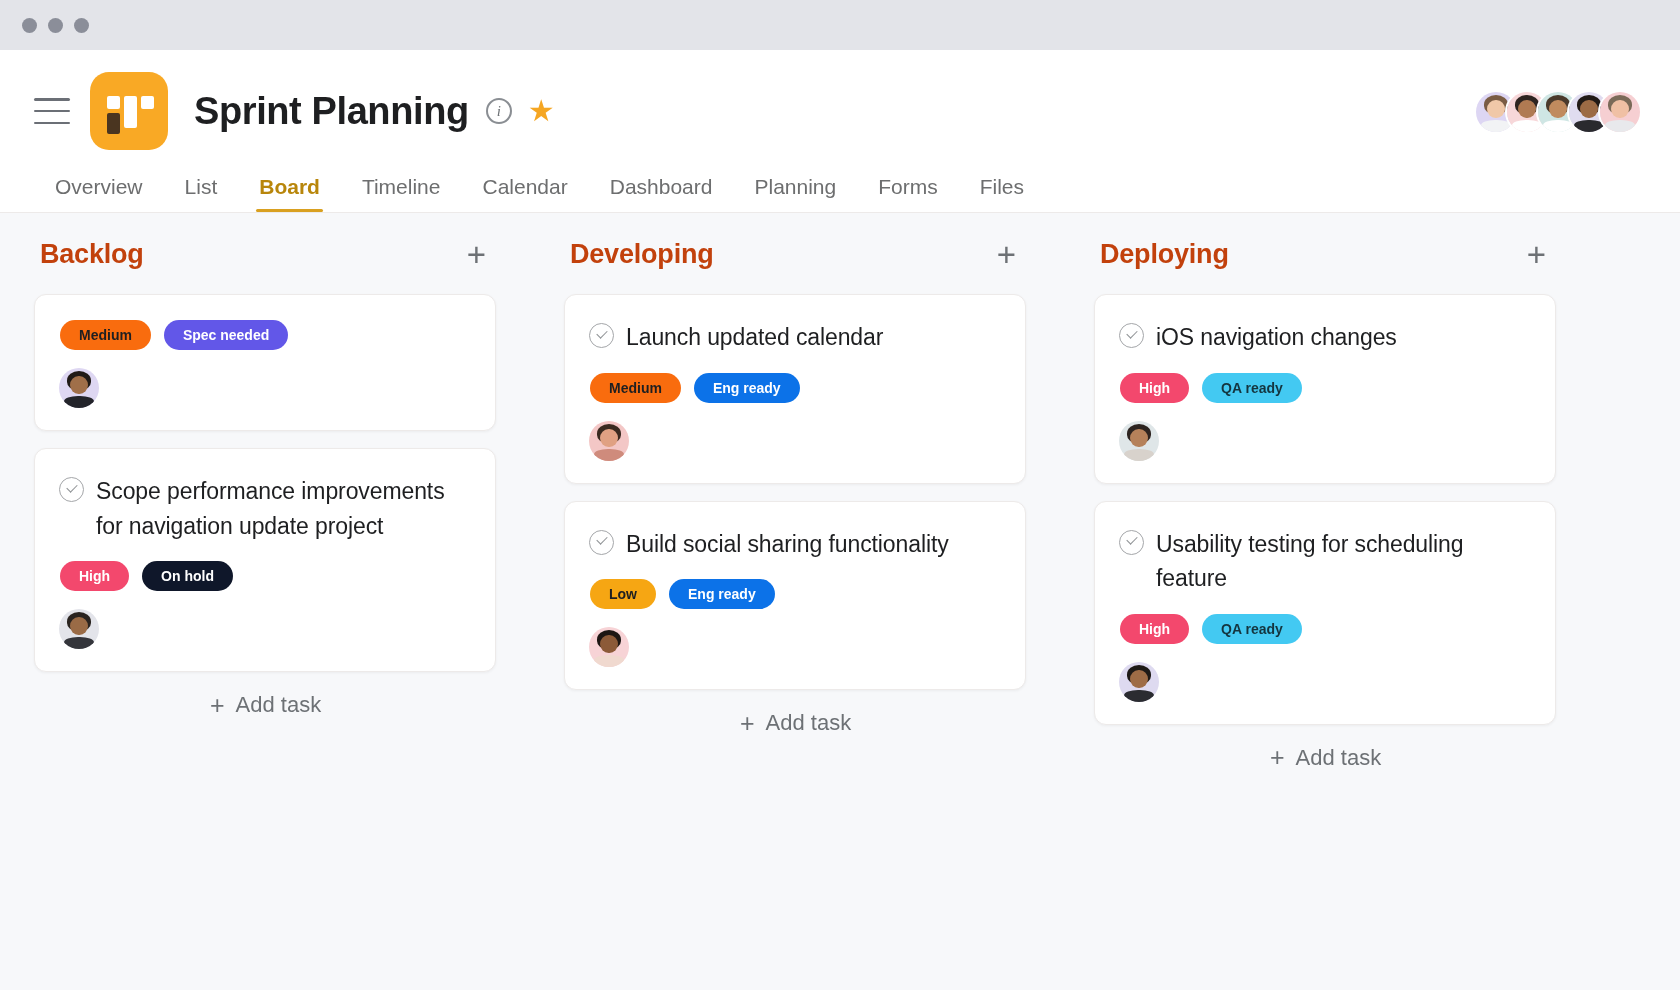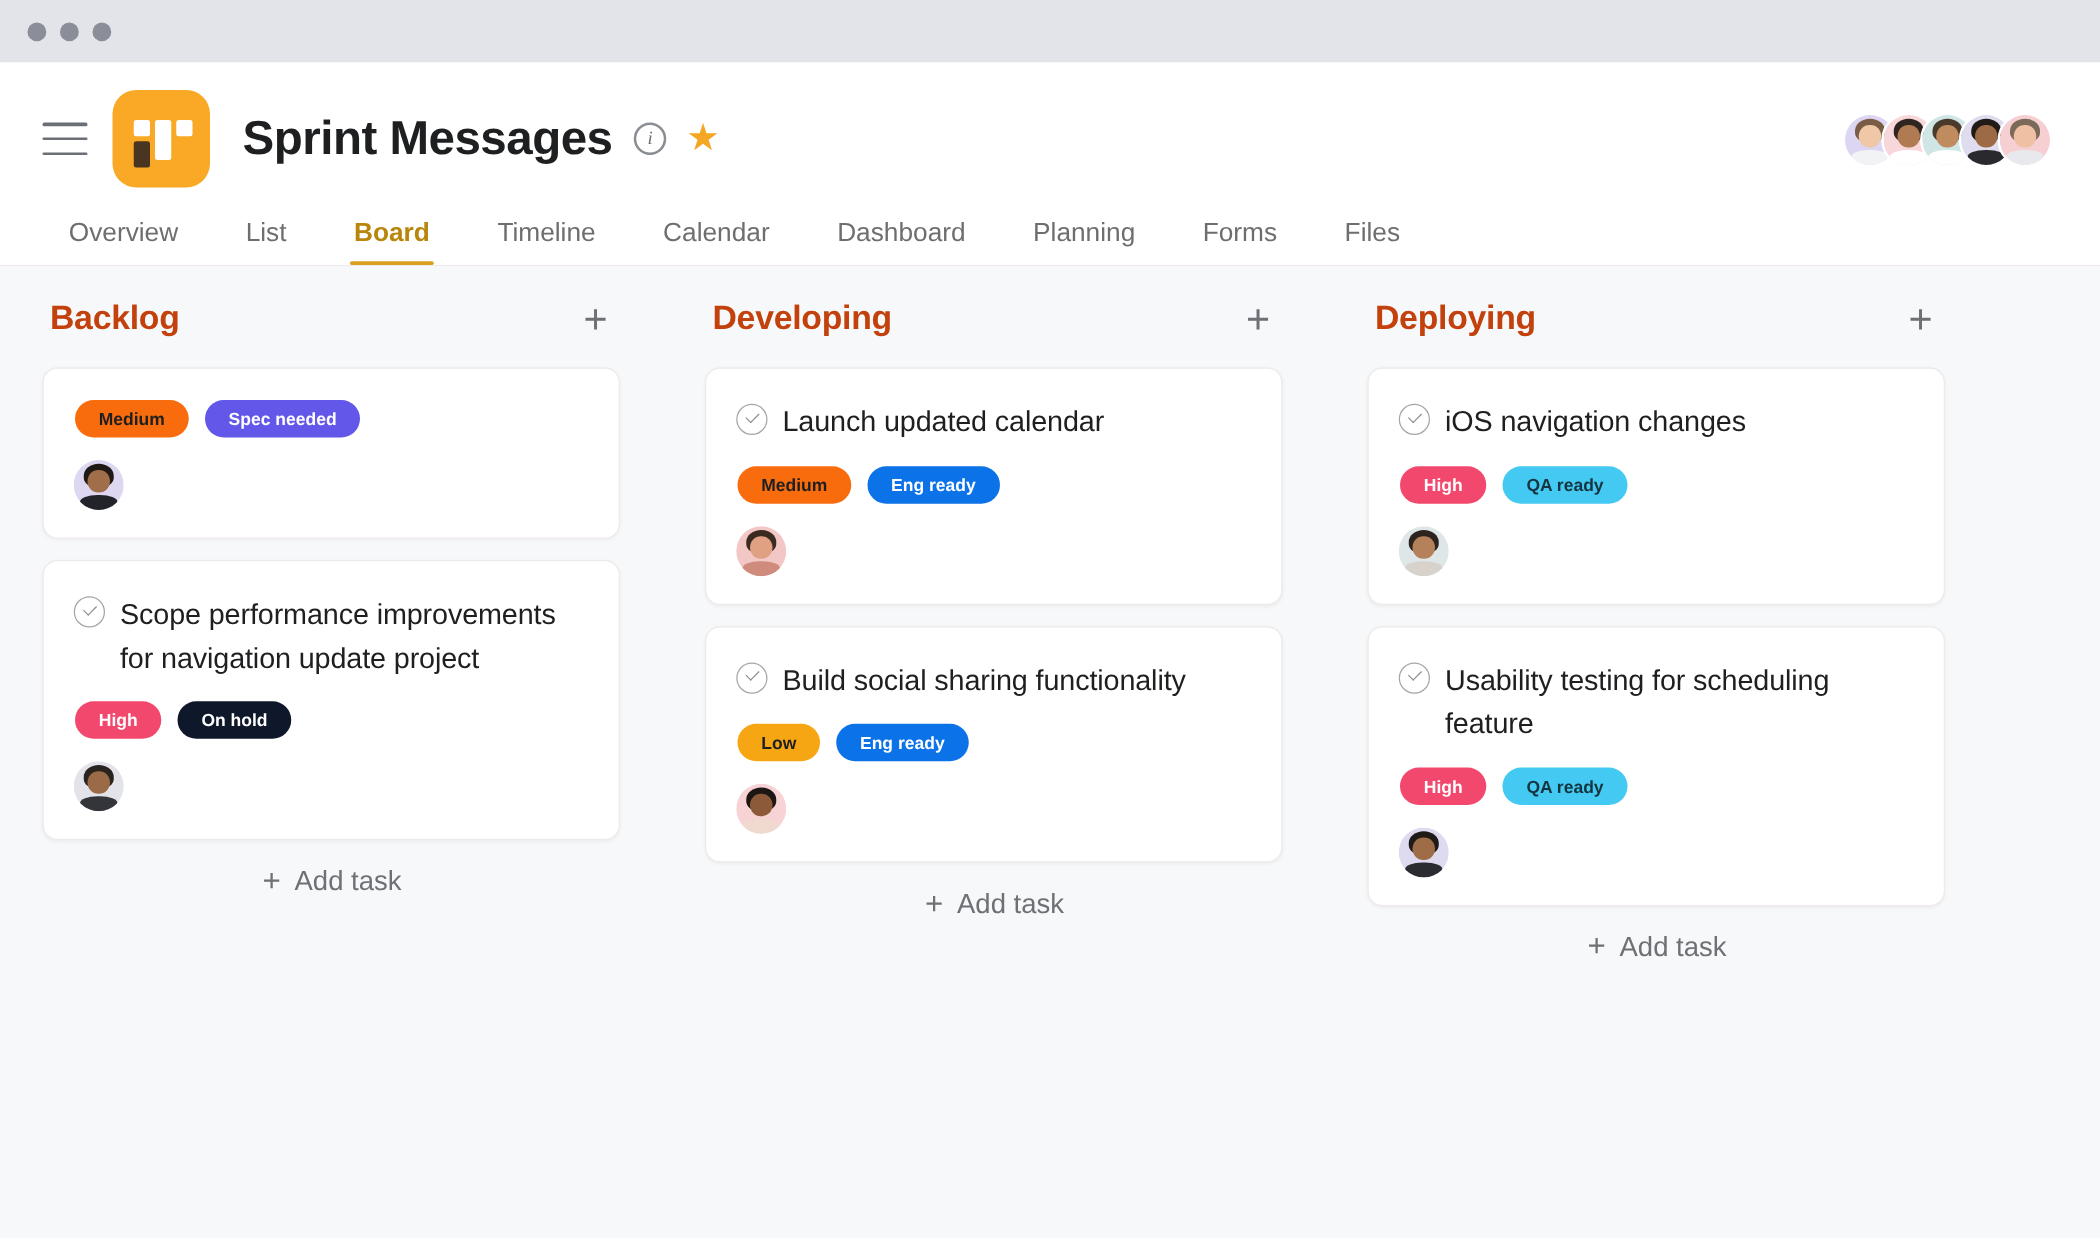--- a/index.html
+++ b/index.html
@@ -135,21 +135,21 @@
     left: 12%; bottom: 0;
     width: 76%; height: 30%;
     border-radius: 46% 46% 0 0;
   }
 
   
   .tab-bar {
     display: flex;
     align-items: flex-end;
     padding: 0 34px;
-    gap: 12px;
+    gap: 0;
     height: 58px;
   }
   .tab {
     font-size: 21px;
     color: #6d6e6f;
     padding: 0 21px 13px 21px;
     cursor: pointer;
     position: relative;
     white-space: nowrap;
   }
@@ -282,21 +282,21 @@
       <span></span>
     </div>
 
     <div class="project-icon">
       <span class="pi-a pi-c1"></span>
       <span class="pi-a pi-c1b"></span>
       <span class="pi-a pi-c2"></span>
       <span class="pi-a pi-c3"></span>
     </div>
 
-    <div class="project-title">Sprint Messages</div>
+    <div class="project-title">Sprint Planning</div>
 
     <div class="info-icon">i</div>
     <div class="star-icon">★</div>
 
     <div class="avatar-group" id="member-avatars">
         <div class="avatar av-44">
           <div class="av-face" style="background:#ddd6f3">
             <div class="av-body" style="background:#f2f3f5"></div>
             <div class="av-hair" style="background:#7a5c44"></div>
             <div class="av-head" style="background:#f0c8a8"></div>

